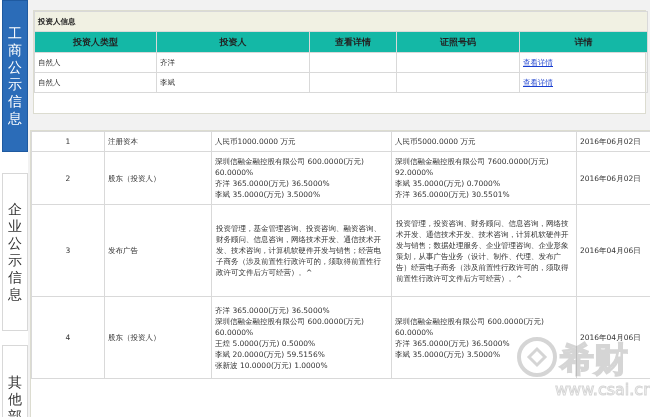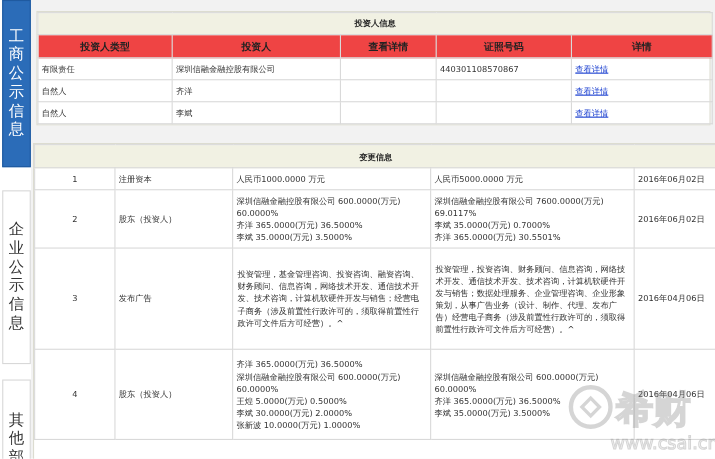--- a/index.html
+++ b/index.html
@@ -7,29 +7,29 @@
   body { font-family: "DejaVu Sans", "Liberation Sans", sans-serif; font-size: 8px; color: #333; position: relative; }
   .sidebar { position: absolute; left: 0; top: 0; width: 28px; height: 417px; background: #ffffff; }
   .side-tab { position: absolute; left: 2px; width: 26px; display: flex; flex-direction: column; align-items: center; justify-content: center; font-size: 14px; line-height: 17px; cursor: pointer; }
   .side-tab.active { background: #2b6cb8; color: #ffffff; top: 0; height: 152px; border: 1px solid #1f5aa0; }
   .side-tab.inactive { background: #ffffff; color: #333; border: 1px solid #d8d8d8; }
   .side-tab span { display: block; }
   .main-bg { position: absolute; left: 28px; top: 0; width: 622px; height: 417px; background: #f2f2f2; }
   .panel { position: absolute; background: #ffffff; border: 1px solid #dcdcd0; }
   table { border-collapse: collapse; width: 100%; table-layout: fixed; }
   td, th { border: 1px solid #d9d9d9; padding: 0 3px; vertical-align: middle; font-weight: normal; }
-  .title-row td { background: #f1f1e3; text-align: center; font-weight: bold; font-size: 9px; color: #222; height: 21px; }
-  .head-row th { background: #ef4444; text-align: center; font-weight: bold; font-size: 9px; color: #222; height: 21px; }
+  .title-row td { background: #f1f1e3; text-align: left; font-weight: bold; font-size: 9px; color: #222; height: 21px; }
+  .head-row th { background: #14b8a6; text-align: center; font-weight: bold; font-size: 9px; color: #222; height: 21px; }
   .t1 td { height: 20px; font-size: 7.5px; }
   a.link { color: #1a3fd0; text-decoration: underline; font-size: 7.5px; cursor: pointer; }
   .t2 td { font-size: 7.5px; line-height: 11px; }
   .center { text-align: center; }
   .line { display: block; white-space: nowrap; }
   .wrap { white-space: normal; word-break: break-all; padding: 4px 4px; }
-  .watermark { position: absolute; right: 0; bottom: 5px; width: 135px; height: 70px; pointer-events: none; opacity: 0.35; }
+  .watermark { position: absolute; right: 0; bottom: 18px; width: 135px; height: 70px; pointer-events: none; opacity: 0.35; }
 </style>
 </head>
 <body>
 
 <div class="main-bg"></div>
 
 <div class="sidebar">
   <div class="side-tab active" style="top:0;height:152px;">
     <span>工</span>
     <span>商</span>
@@ -67,27 +67,20 @@
           <td colspan="5">投资人信息</td>
         </tr>
     <tr class="head-row">
       <th>投资人类型</th>
       <th>投资人</th>
       <th>查看详情</th>
       <th>证照号码</th>
       <th>详情</th>
     </tr>
     <tr>
-      <td>有限责任</td>
-      <td>深圳信融金融控股有限公司</td>
-      <td></td>
-      <td>440301108570867</td>
-      <td><a class="link">查看详情</a></td>
-    </tr>
-    <tr>
       <td>自然人</td>
       <td>齐洋</td>
       <td></td>
       <td></td>
       <td><a class="link">查看详情</a></td>
     </tr>
     <tr>
       <td>自然人</td>
       <td>李斌</td>
       <td></td>
@@ -101,23 +94,20 @@
 <div class="panel" style="left:30px;top:130px;width:620px;height:300px;border-right:none;">
   <table class="t2">
     <colgroup>
       <col style="width:73px">
         <col style="width:107px">
         <col style="width:180px">
         <col style="width:185px">
         <col style="width:75px">
     </colgroup>
     <tbody>
-        <tr class="title-row">
-          <td colspan="5">变更信息</td>
-        </tr>
 
     <tr style="height:20px;">
       <td class="center">1</td>
       <td>注册资本</td>
       <td>
             <span class="line">人民币1000.0000 万元</span>
           </td>
       <td>
             <span class="line">人民币5000.0000 万元</span>
           </td>
@@ -128,21 +118,21 @@
       <td class="center">2</td>
       <td>股东（投资人）</td>
       <td>
         <span class="line">深圳信融金融控股有限公司 600.0000(万元)</span>
         <span class="line">60.0000%</span>
         <span class="line">齐洋 365.0000(万元) 36.5000%</span>
         <span class="line">李斌 35.0000(万元) 3.5000%</span>
       </td>
       <td>
         <span class="line">深圳信融金融控股有限公司 7600.0000(万元)</span>
-        <span class="line">69.0117%</span>
+        <span class="line">92.0000%</span>
         <span class="line">李斌 35.0000(万元) 0.7000%</span>
         <span class="line">齐洋 365.0000(万元) 30.5501%</span>
       </td>
       <td>2016年06月02日</td>
     </tr>
 
     <tr style="height:92px;">
       <td class="center">3</td>
       <td>发布广告</td>
       <td class="wrap">投资管理，基金管理咨询、投资咨询、融资咨询、财务顾问、信息咨询，网络技术开发、通信技术开发、技术咨询，计算机软硬件开发与销售；经营电子商务（涉及前置性行政许可的，须取得前置性行政许可文件后方可经营）。^</td>
@@ -151,21 +141,21 @@
     </tr>
 
     <tr style="height:82px;">
       <td class="center">4</td>
       <td>股东（投资人）</td>
       <td>
         <span class="line">齐洋 365.0000(万元) 36.5000%</span>
         <span class="line">深圳信融金融控股有限公司 600.0000(万元)</span>
         <span class="line">60.0000%</span>
         <span class="line">王煌 5.0000(万元) 0.5000%</span>
-        <span class="line">李斌 30.0000(万元) 2.0000%</span>
+        <span class="line">李斌 20.0000(万元) 59.5156%</span>
         <span class="line">张新波 10.0000(万元) 1.0000%</span>
       </td>
       <td>
         <span class="line">深圳信融金融控股有限公司 600.0000(万元)</span>
         <span class="line">60.0000%</span>
         <span class="line">齐洋 365.0000(万元) 36.5000%</span>
         <span class="line">李斌 35.0000(万元) 3.5000%</span>
       </td>
       <td>2016年04月06日</td>
     </tr>

